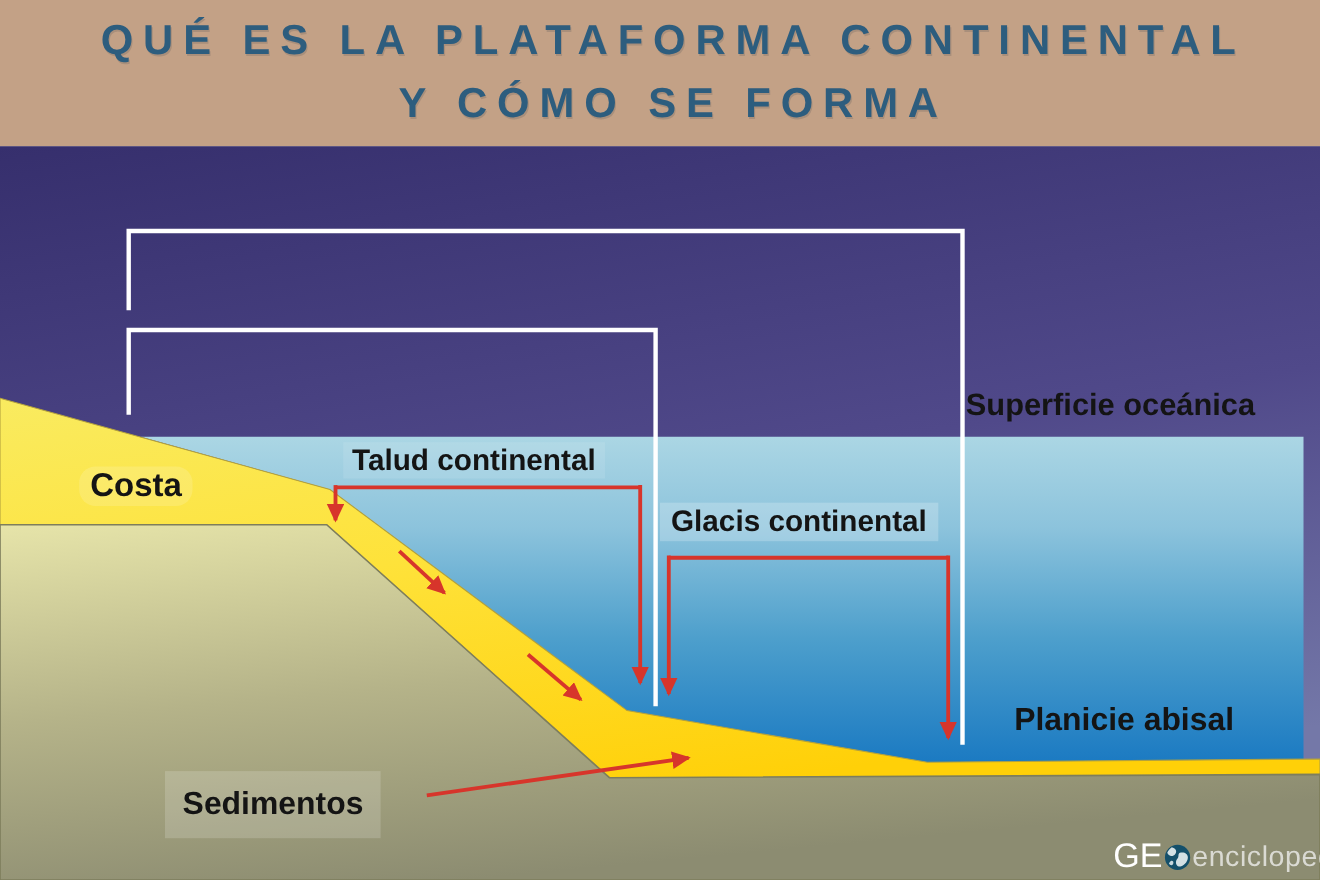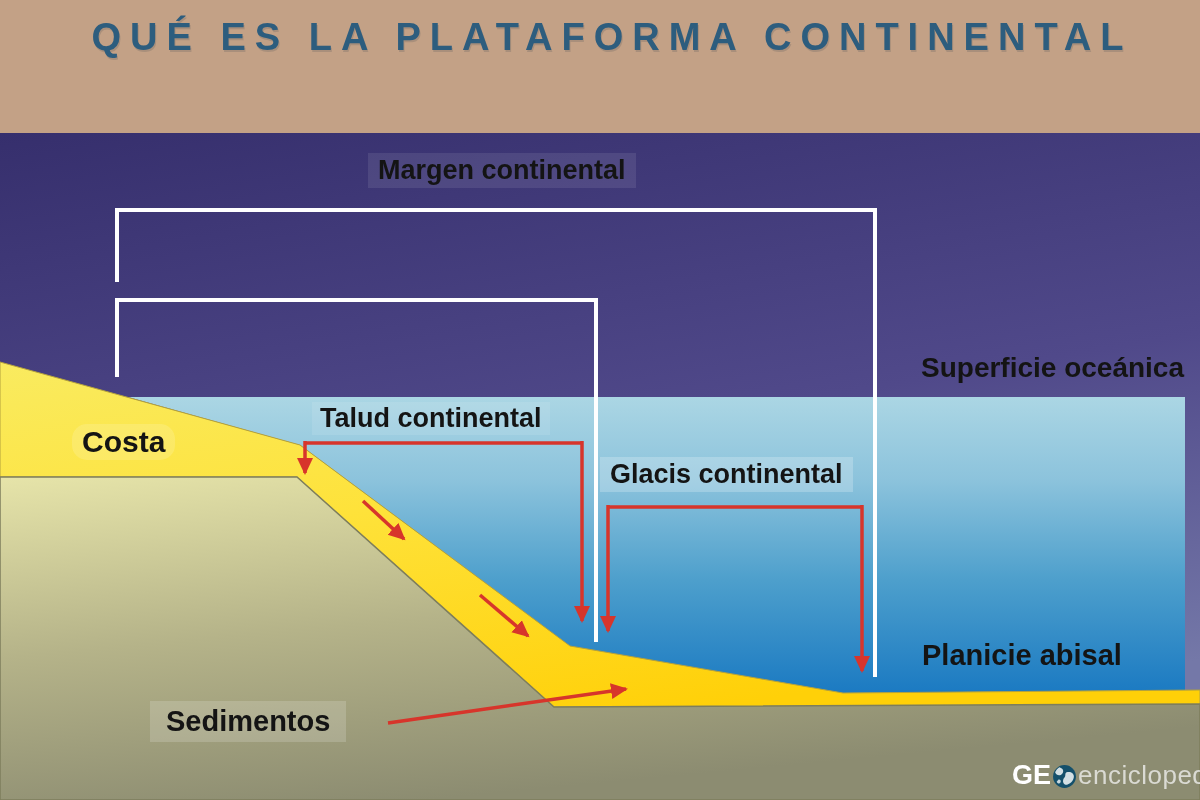--- a/index.html
+++ b/index.html
@@ -17,39 +17,40 @@
   .header .line{font-weight:700;font-size:38px;letter-spacing:9px;color:var(--title_blue);
     line-height:57px;text-shadow:1px 2px 0 rgba(90,90,90,0.25);padding-left:24px;}
 
   .diagram{position:absolute;left:0;top:133px;width:1200px;height:667px;}
   svg{display:block;}
 
   .label{position:absolute;font-weight:700;color:var(--label_black);white-space:nowrap;}
   .lbl-margen{left:368px;top:153px;font-size:27px;background:rgba(255,255,255,0.09);padding:2px 10px;}
   .lbl-plataforma{left:150px;top:248px;font-size:29px;color:var(--plataforma_red);
     letter-spacing:0.5px;background:rgba(255,255,255,0.06);padding:2px 8px;}
-  .lbl-superficie{left:878px;top:352px;font-size:28px;padding-left:43px;}
+  .lbl-superficie{left:878px;top:352px;font-size:28px;}
   .lbl-costa{left:72px;top:424px;font-size:30px;background:rgba(255,255,255,0.15);padding:1px 10px;border-radius:15px;}
   .lbl-talud{left:312px;top:402px;font-size:27px;background:rgba(255,255,255,0.10);padding:1px 8px;}
   .lbl-glacis{left:600px;top:457px;font-size:27px;background:rgba(255,255,255,0.22);padding:2px 10px;}
   .lbl-planicie{left:922px;top:639px;font-size:29px;text-align:right;}
-  .lbl-sedimentos{left:150px;top:701px;font-size:29px;background:rgba(255,255,255,0.17);padding:4px 16px;}
+  .lbl-sedimentos{left:150px;top:701px;font-size:29px;background:rgba(255,255,255,0.17);padding:14px 16px;}
 
   .logo{position:absolute;left:1012px;top:760px;display:flex;align-items:center;}
-  .logo .ge{font-weight:700;font-size:27px;color:var(--logo_white);letter-spacing:0;}
+  .logo .ge{font-weight:400;font-size:31px;color:var(--logo_white);letter-spacing:0;}
   .logo .globe{width:25px;height:25px;margin:2px 1px 0 1px;}
   .logo .rest{font-size:26px;font-weight:400;color:var(--logo_gray);letter-spacing:0.5px;}
 </style>
 </head>
 <body>
 
 <div class="stage">
 
   <div class="header">
     <div class="line">QUÉ ES LA PLATAFORMA CONTINENTAL</div>
+    <div class="line">Y CÓMO SE FORMA</div>
   </div>
 
   <div class="diagram">
     <svg width="1200" height="667" viewBox="0 0 1200 667">
       <defs>
         <linearGradient id="skyGrad" x1="0" y1="0" x2="0.3" y2="1">
           <stop offset="0" stop-color="#362f6d"></stop>
           <stop offset="0.55" stop-color="#50498a"></stop>
           <stop offset="1" stop-color="#7478a8"></stop>
         </linearGradient>
@@ -95,21 +96,20 @@
       <path d="M862,372 L862,538" fill="none" stroke="#d7352b" stroke-width="3.5" marker-end="url(#redArrow)"></path>
 
       <path d="M363,368 L404,406" fill="none" stroke="#d7352b" stroke-width="3.5" marker-end="url(#redArrow)"></path>
       <path d="M480,462 L528,503" fill="none" stroke="#d7352b" stroke-width="3.5" marker-end="url(#redArrow)"></path>
 
       <path d="M388,590 L626,556" fill="none" stroke="#d7352b" stroke-width="3.5" marker-end="url(#redArrow)"></path>
     </svg>
 
   </div>
 
-  <div class="label lbl-margen">Margen continental</div>
   <div class="label lbl-superficie">Superficie oceánica</div>
   <div class="label lbl-costa">Costa</div>
   <div class="label lbl-talud">Talud continental</div>
   <div class="label lbl-glacis">Glacis continental</div>
   <div class="label lbl-planicie">Planicie abisal</div>
   <div class="label lbl-sedimentos">Sedimentos</div>
 
   <div class="logo">
     <span class="ge">GE</span>
     <svg class="globe" viewBox="0 0 24 24">

